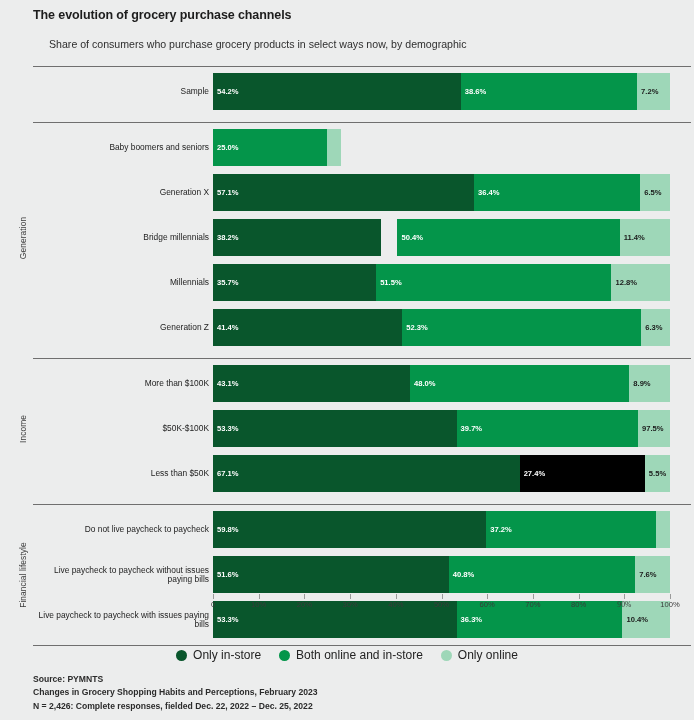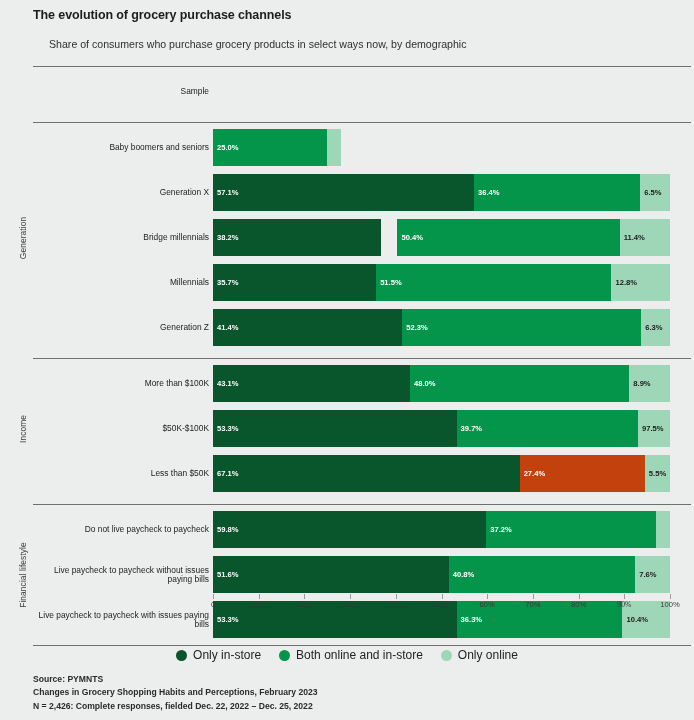--- a/index.html
+++ b/index.html
@@ -187,20 +187,31 @@
 <div class="header">
   <div class="chart-title">The evolution of grocery purchase channels</div>
   <div class="chart-subtitle">Share of consumers who purchase grocery products in select ways now, by demographic</div>
 </div>
 
 <div class="plot" id="plot">
     <div class="rule" style="top: 0px;"></div>
     <div class="group" style="top: 3px; height: 45px;">
       <div class="row" style="position: absolute; left: 0px; right: 0px; top: 0px;">
         <div class="row-label">Sample</div>
+        <div class="bar">
+          <div class="seg s0" style="width: 54.2%; background: rgb(9, 86, 44);">
+            <span class="seg-label">54.2%</span>
+          </div>
+          <div class="seg s1" style="width: 38.6%; background: rgb(4, 149, 74);">
+            <span class="seg-label">38.6%</span>
+          </div>
+          <div class="seg s2" style="width: 7.2%; background: rgb(158, 215, 184);">
+            <span class="seg-label">7.2%</span>
+          </div>
+        </div>
       </div>
     </div>
     <div class="rule" style="top: 56px;"></div>
     <div class="group" style="top: 59px; height: 225px;">
       <div class="group-axis-label">
         <span>Generation</span>
       </div>
       <div class="row" style="position: absolute; left: 0px; right: 0px; top: 0px;">
         <div class="row-label">Baby boomers and seniors</div>
         <div class="bar">
@@ -299,21 +310,21 @@
             <span class="seg-label">97.5%</span>
           </div>
         </div>
       </div>
       <div class="row" style="position: absolute; left: 0px; right: 0px; top: 90px;">
         <div class="row-label">Less than $50K</div>
         <div class="bar">
           <div class="seg s0" style="width: 67.1%; background: rgb(9, 86, 44);">
             <span class="seg-label">67.1%</span>
           </div>
-          <div class="seg s1" style="width: 27.4%; background: #c2410c;">
+          <div class="seg s1" style="width: 27.4%; background: #000000;">
             <span class="seg-label">27.4%</span>
           </div>
           <div class="seg s2" style="width: 5.5%; background: rgb(158, 215, 184);">
             <span class="seg-label">5.5%</span>
           </div>
         </div>
       </div>
     </div>
     <div class="rule" style="top: 438px;"></div>
     <div class="group" style="top: 441px; height: 135px;">

